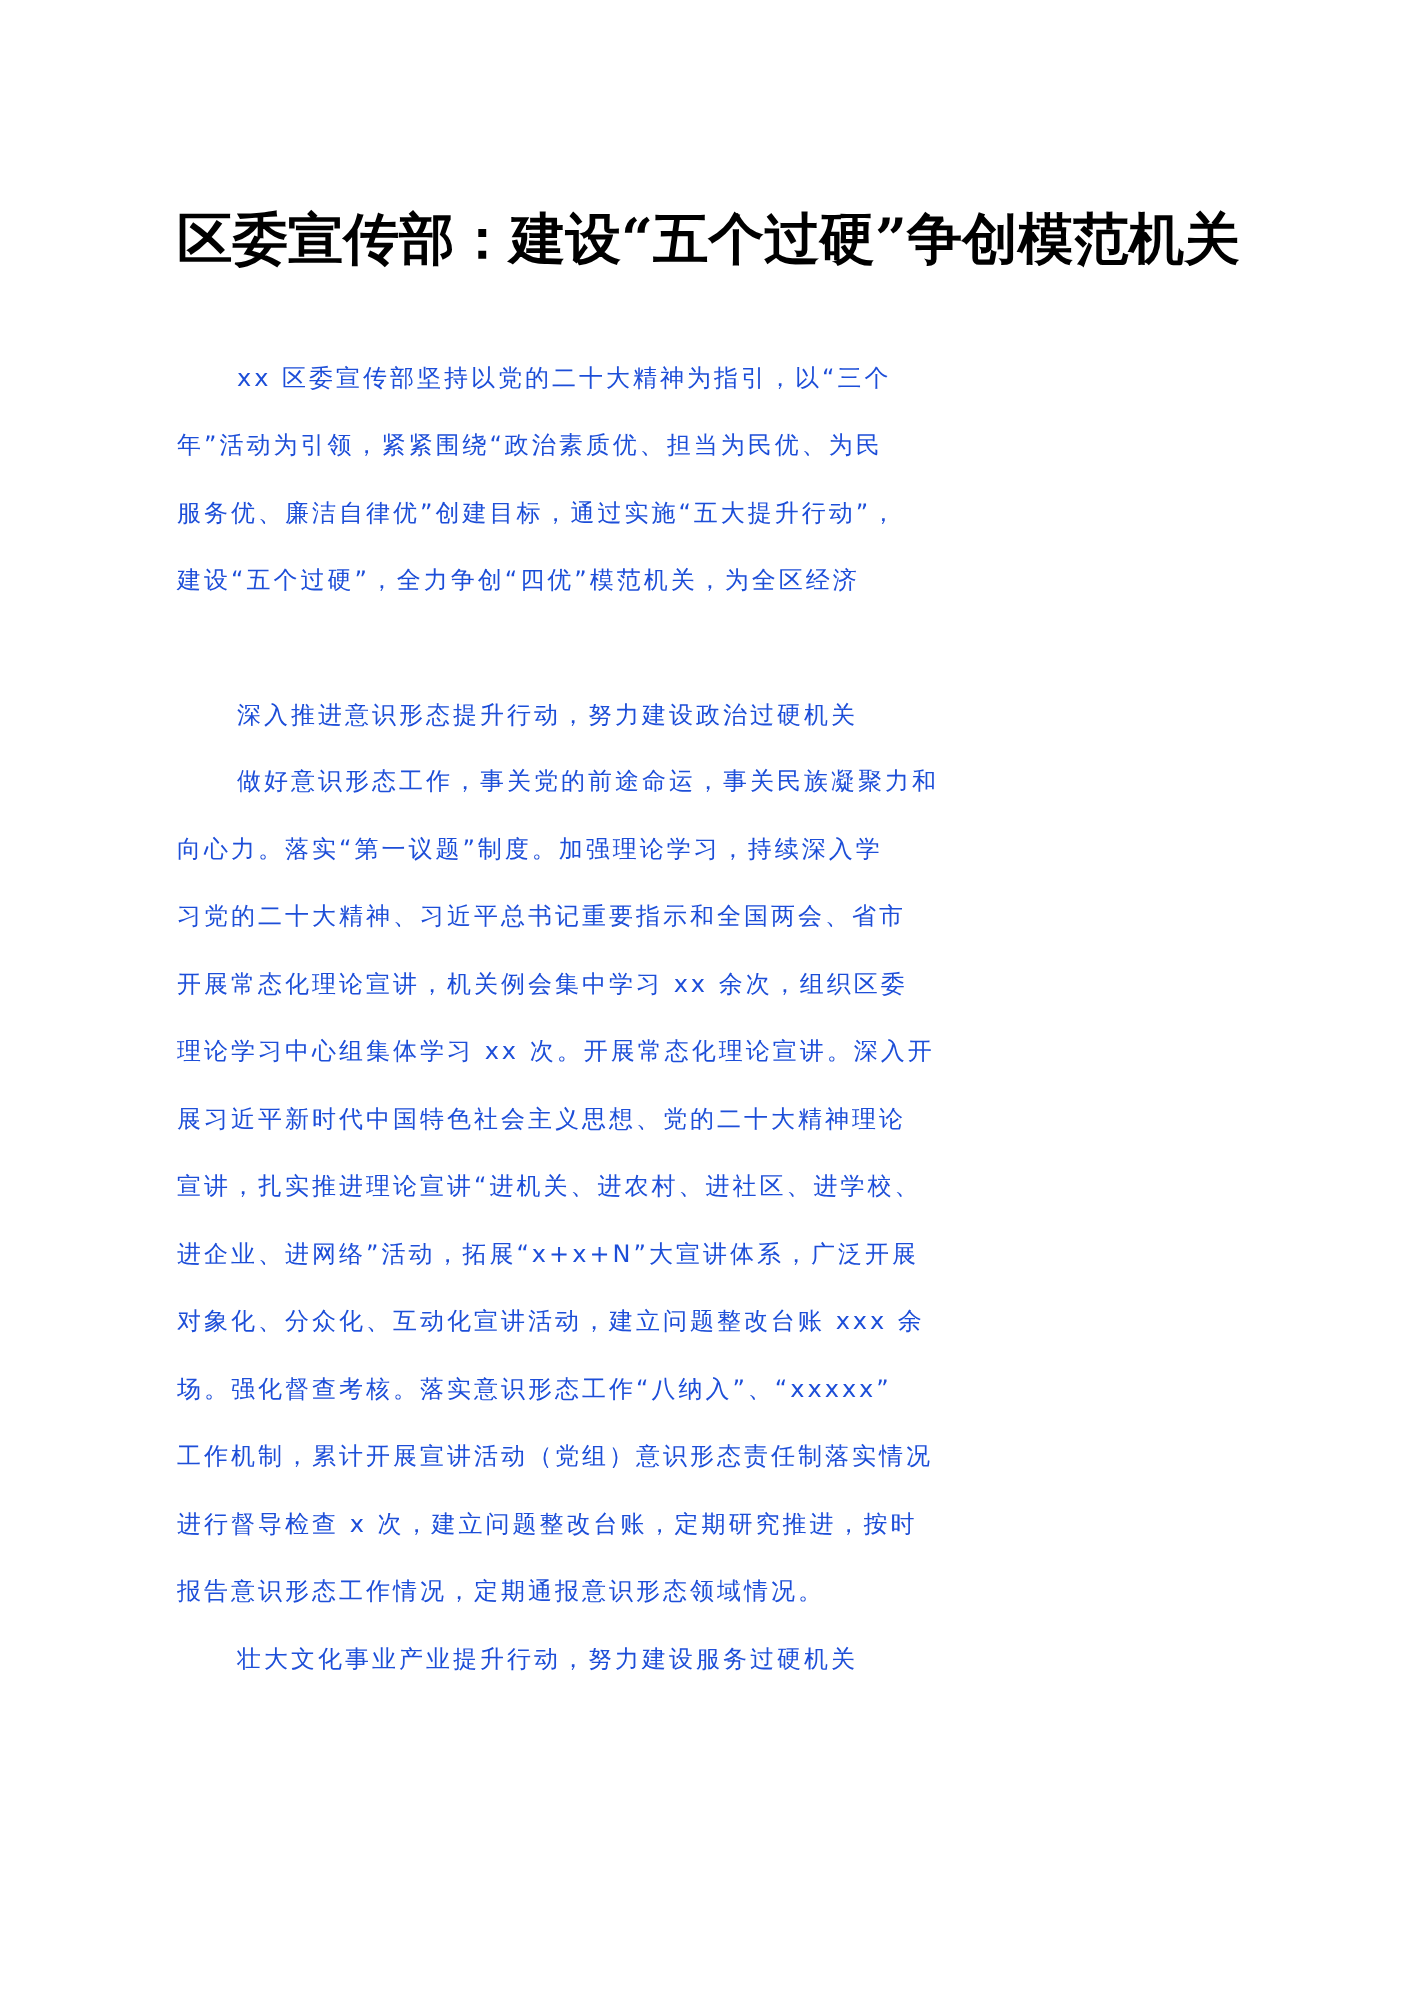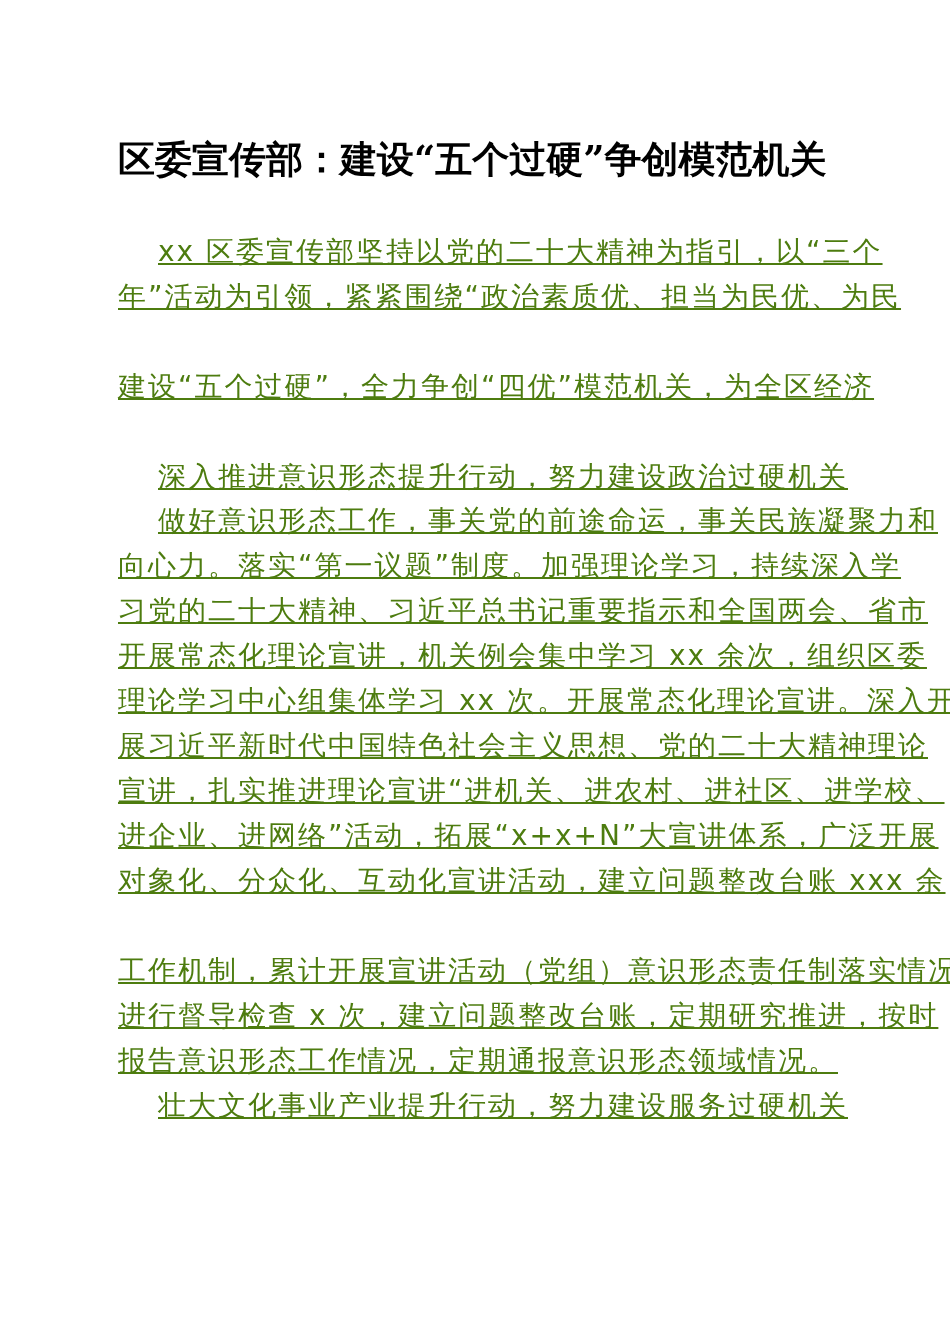--- a/index.html
+++ b/index.html
@@ -7,44 +7,46 @@
   .page { position: absolute; left: 0; top: 0; width: 950px; height: 1344px; background: #fff; border-radius: 28px; }
   .title {
     position: absolute; left: 118px; top: 134px; width: 720px;
     font-family: "DejaVu Serif", "Liberation Serif", serif;
     font-weight: bold; font-size: 37px; line-height: 50px;
     color: #000; letter-spacing: 0px; white-space: nowrap;
   }
   .line {
     position: absolute; left: 118px; width: 720px;
     font-family: "DejaVu Sans", "Liberation Sans", sans-serif;
-    font-size: 28px; line-height: 32px; color: #4d7c0f;
-    white-space: nowrap; letter-spacing: 2px; text-decoration: underline;
+    font-size: 16px; line-height: 32px; color: #1d4ed8;
+    white-space: nowrap; letter-spacing: 2px;
   }
   .indent { left: 158px; }
 </style>
 </head>
 <body>
 
 <div class="page">
   <div class="title">区委宣传部：建设“五个过硬”争创模范机关</div>
 
   <div class="line indent" style="top:236px">xx 区委宣传部坚持以党的二十大精神为指引，以“三个</div>
   <div class="line" style="top:281px">年”活动为引领，紧紧围绕“政治素质优、担当为民优、为民</div>
+  <div class="line" style="top:326px">服务优、廉洁自律优”创建目标，通过实施“五大提升行动”，</div>
   <div class="line" style="top:371px">建设“五个过硬”，全力争创“四优”模范机关，为全区经济</div>
 
   <div class="line indent" style="top:461px">深入推进意识形态提升行动，努力建设政治过硬机关</div>
 
   <div class="line indent" style="top:505px">做好意识形态工作，事关党的前途命运，事关民族凝聚力和</div>
   <div class="line" style="top:550px">向心力。落实“第一议题”制度。加强理论学习，持续深入学</div>
   <div class="line" style="top:595px">习党的二十大精神、习近平总书记重要指示和全国两会、省市</div>
   <div class="line" style="top:640px">开展常态化理论宣讲，机关例会集中学习 xx 余次，组织区委</div>
   <div class="line" style="top:685px">理论学习中心组集体学习 xx 次。开展常态化理论宣讲。深入开</div>
   <div class="line" style="top:730px">展习近平新时代中国特色社会主义思想、党的二十大精神理论</div>
   <div class="line" style="top:775px">宣讲，扎实推进理论宣讲“进机关、进农村、进社区、进学校、</div>
   <div class="line" style="top:820px">进企业、进网络”活动，拓展“x+x+N”大宣讲体系，广泛开展</div>
   <div class="line" style="top:865px">对象化、分众化、互动化宣讲活动，建立问题整改台账 xxx 余</div>
+  <div class="line" style="top:910px">场。强化督查考核。落实意识形态工作“八纳入”、“xxxxx”</div>
   <div class="line" style="top:955px">工作机制，累计开展宣讲活动（党组）意识形态责任制落实情况</div>
   <div class="line" style="top:1000px">进行督导检查 x 次，建立问题整改台账，定期研究推进，按时</div>
   <div class="line" style="top:1045px">报告意识形态工作情况，定期通报意识形态领域情况。</div>
 
   <div class="line indent" style="top:1090px">壮大文化事业产业提升行动，努力建设服务过硬机关</div>
 </div>
 
 </body></html>

